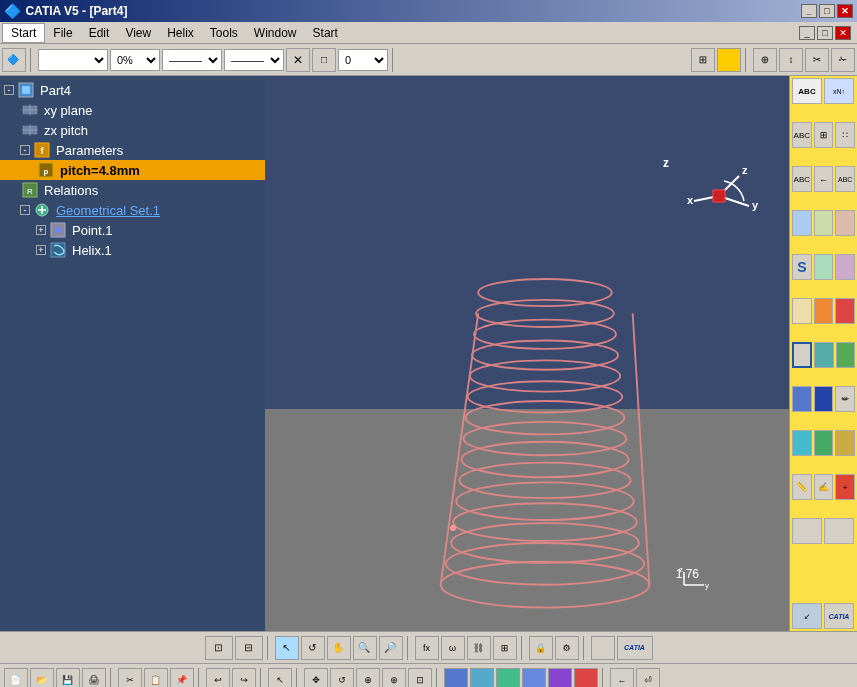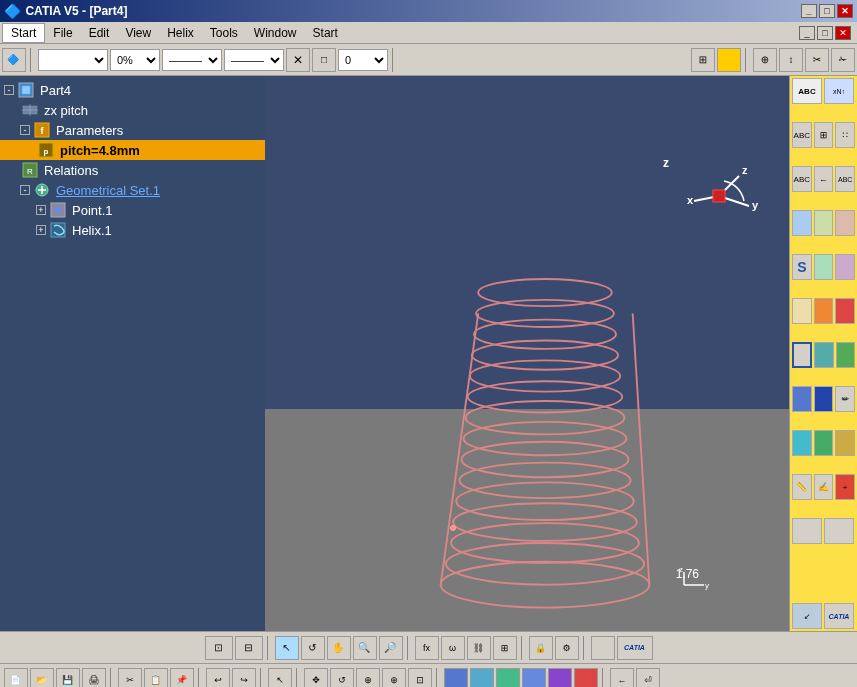--- a/index.html
+++ b/index.html
@@ -271,20 +271,31 @@
       <span class="expand-icon">-</span>
       <span class="tree-icon">
         <svg width="16" height="16">
             <rect x="1" y="1" width="14" height="14" fill="#4488cc" stroke="#aaa" stroke-width="1"></rect>
             <rect x="4" y="4" width="8" height="8" fill="#88ccff" stroke="#66aadd" stroke-width="0.5"></rect>
           </svg>
       </span>
       <span>Part4</span>
     </div>
 
+    <div class="tree-item tree-indent1">
+      <span class="tree-icon">
+        <svg width="16" height="12">
+            <rect x="0" y="0" width="16" height="12" fill="none"></rect>
+            <rect x="1" y="2" width="14" height="8" fill="#8899bb" stroke="#aabbcc" stroke-width="0.5" opacity="0.7"></rect>
+            <line x1="0" y1="6" x2="16" y2="6" stroke="#aabbcc" stroke-width="0.5"></line>
+            <line x1="8" y1="0" x2="8" y2="12" stroke="#aabbcc" stroke-width="0.5"></line>
+          </svg>
+      </span>
+      <span>xy plane</span>
+    </div>
 
 
     <div class="tree-item tree-indent1">
       <span class="tree-icon">
         <svg width="16" height="12">
             <rect x="0" y="0" width="16" height="12" fill="none"></rect>
             <rect x="1" y="2" width="14" height="8" fill="#8899bb" stroke="#aabbcc" stroke-width="0.5" opacity="0.7"></rect>
             <line x1="0" y1="6" x2="16" y2="6" stroke="#aabbcc" stroke-width="0.5"></line>
             <line x1="8" y1="0" x2="8" y2="12" stroke="#aabbcc" stroke-width="0.5"></line>
           </svg>

